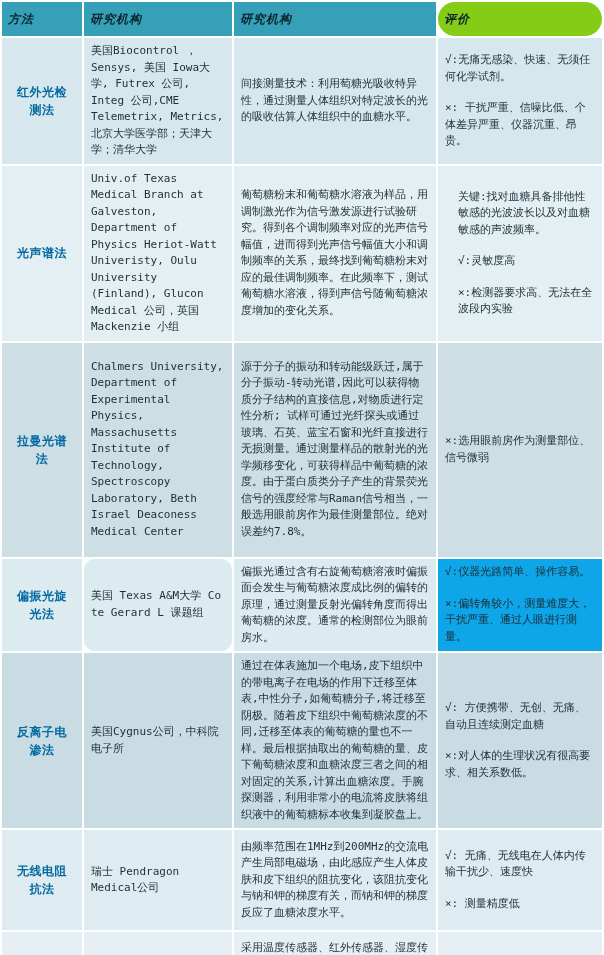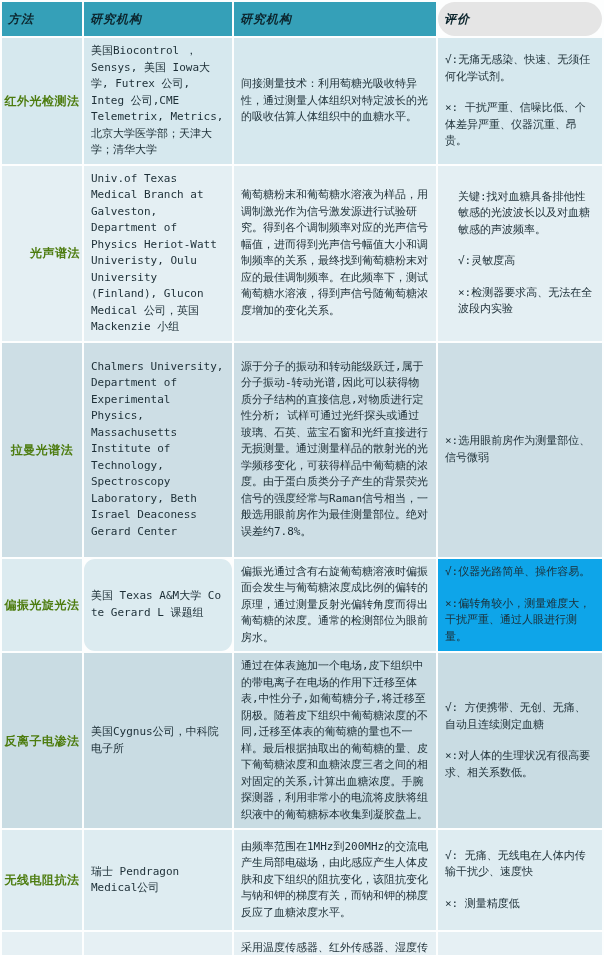--- a/index.html
+++ b/index.html
@@ -28,22 +28,22 @@
     line-height:1.5;
     color:#1c2e36;
     padding:5px 7px;
     word-break:break-word;
     overflow:hidden;
   }
   td.m{
     font-weight:bold;
     text-align:center;
     font-size:12px;
-    color:#4d7c0f;
-    padding:4px 2px;
+    color:#0369a1;
+    padding:4px 15px;
     letter-spacing:0.5px;
   }
   td.cell p{margin:0;}
   td.cell p + p{margin-top:15px;}
   td.ev.center{text-align:center;}
 </style>
 </head>
 <body>
 
 <div class="page">
@@ -52,21 +52,21 @@
       <col style="width:80px">
       <col style="width:148px">
       <col style="width:202px">
       <col style="width:164px">
     </colgroup>
     <thead>
       <tr>
         <th style="background: rgb(53, 160, 184);">方法</th>
         <th style="background: rgb(53, 160, 184);">研究机构</th>
         <th style="background: rgb(53, 160, 184);">研究机构</th>
-        <th style="background: #e5e5e5; border-radius: 17px;">评价</th>
+        <th style="background: #84cc16; border-radius: 17px;">评价</th>
       </tr>
     </thead>
     <tbody id="rows">
         <tr>
           <td class="m" style="height: 93px; background: rgb(214, 232, 238);">红外光检测法</td>
           <td class="cell" style="background: rgb(214, 232, 238);"><span>美国Biocontrol ，Sensys, 美国 Iowa大学, Futrex 公司, Integ 公司,CME Telemetrix, Metrics, 北京大学医学部；天津大学；清华大学</span></td>
           <td class="cell" style="background: rgb(214, 232, 238);">
             <p>间接测量技术：利用萄糖光吸收特异性，通过测量人体组织对特定波长的光的吸收估算人体组织中的血糖水平。</p>
           </td>
           <td class="cell ev" style="background: rgb(214, 232, 238);">
@@ -81,21 +81,21 @@
             <p>葡萄糖粉末和葡萄糖水溶液为样品，用调制激光作为信号激发源进行试验研究。得到各个调制频率对应的光声信号幅值，进而得到光声信号幅值大小和调制频率的关系，最终找到葡萄糖粉末对应的最佳调制频率。在此频率下，测试葡萄糖水溶液，得到声信号随葡萄糖浓度增加的变化关系。</p>
           </td>
           <td class="cell ev" style="background: rgb(228, 239, 243); padding-left: 20px;">
             <p>关键:找对血糖具备排他性敏感的光波波长以及对血糖敏感的声波频率。</p>
             <p>√:灵敏度高</p>
             <p>×:检测器要求高、无法在全波段内实验</p>
           </td>
         </tr>
         <tr>
           <td class="m" style="height: 206px; background: rgb(205, 222, 229);">拉曼光谱法</td>
-          <td class="cell" style="background: rgb(205, 222, 229);"><span>Chalmers University, Department of Experimental Physics, Massachusetts Institute of Technology, Spectroscopy Laboratory, Beth Israel Deaconess Gerard Center</span></td>
+          <td class="cell" style="background: rgb(205, 222, 229);"><span>Chalmers University, Department of Experimental Physics, Massachusetts Institute of Technology, Spectroscopy Laboratory, Beth Israel Deaconess Medical Center</span></td>
           <td class="cell" style="background: rgb(205, 222, 229);">
             <p>源于分子的振动和转动能级跃迁,属于分子振动-转动光谱,因此可以获得物质分子结构的直接信息,对物质进行定性分析; 试样可通过光纤探头或通过玻璃、石英、蓝宝石窗和光纤直接进行无损测量。通过测量样品的散射光的光学频移变化，可获得样品中葡萄糖的浓度。由于蛋白质类分子产生的背景荧光信号的强度经常与Raman信号相当，一般选用眼前房作为最佳测量部位。绝对误差约7.8%。</p>
           </td>
           <td class="cell ev" style="background: rgb(205, 222, 229);">
             <p>×:选用眼前房作为测量部位、信号微弱</p>
           </td>
         </tr>
         <tr>
           <td class="m" style="height: 81px; background: rgb(220, 235, 240);">偏振光旋光法</td>
           <td class="cell" style="background: rgb(220, 235, 240); border-radius: 11px;"><span>美国 Texas A&amp;M大学 Co te Gerard L 课题组</span></td>

